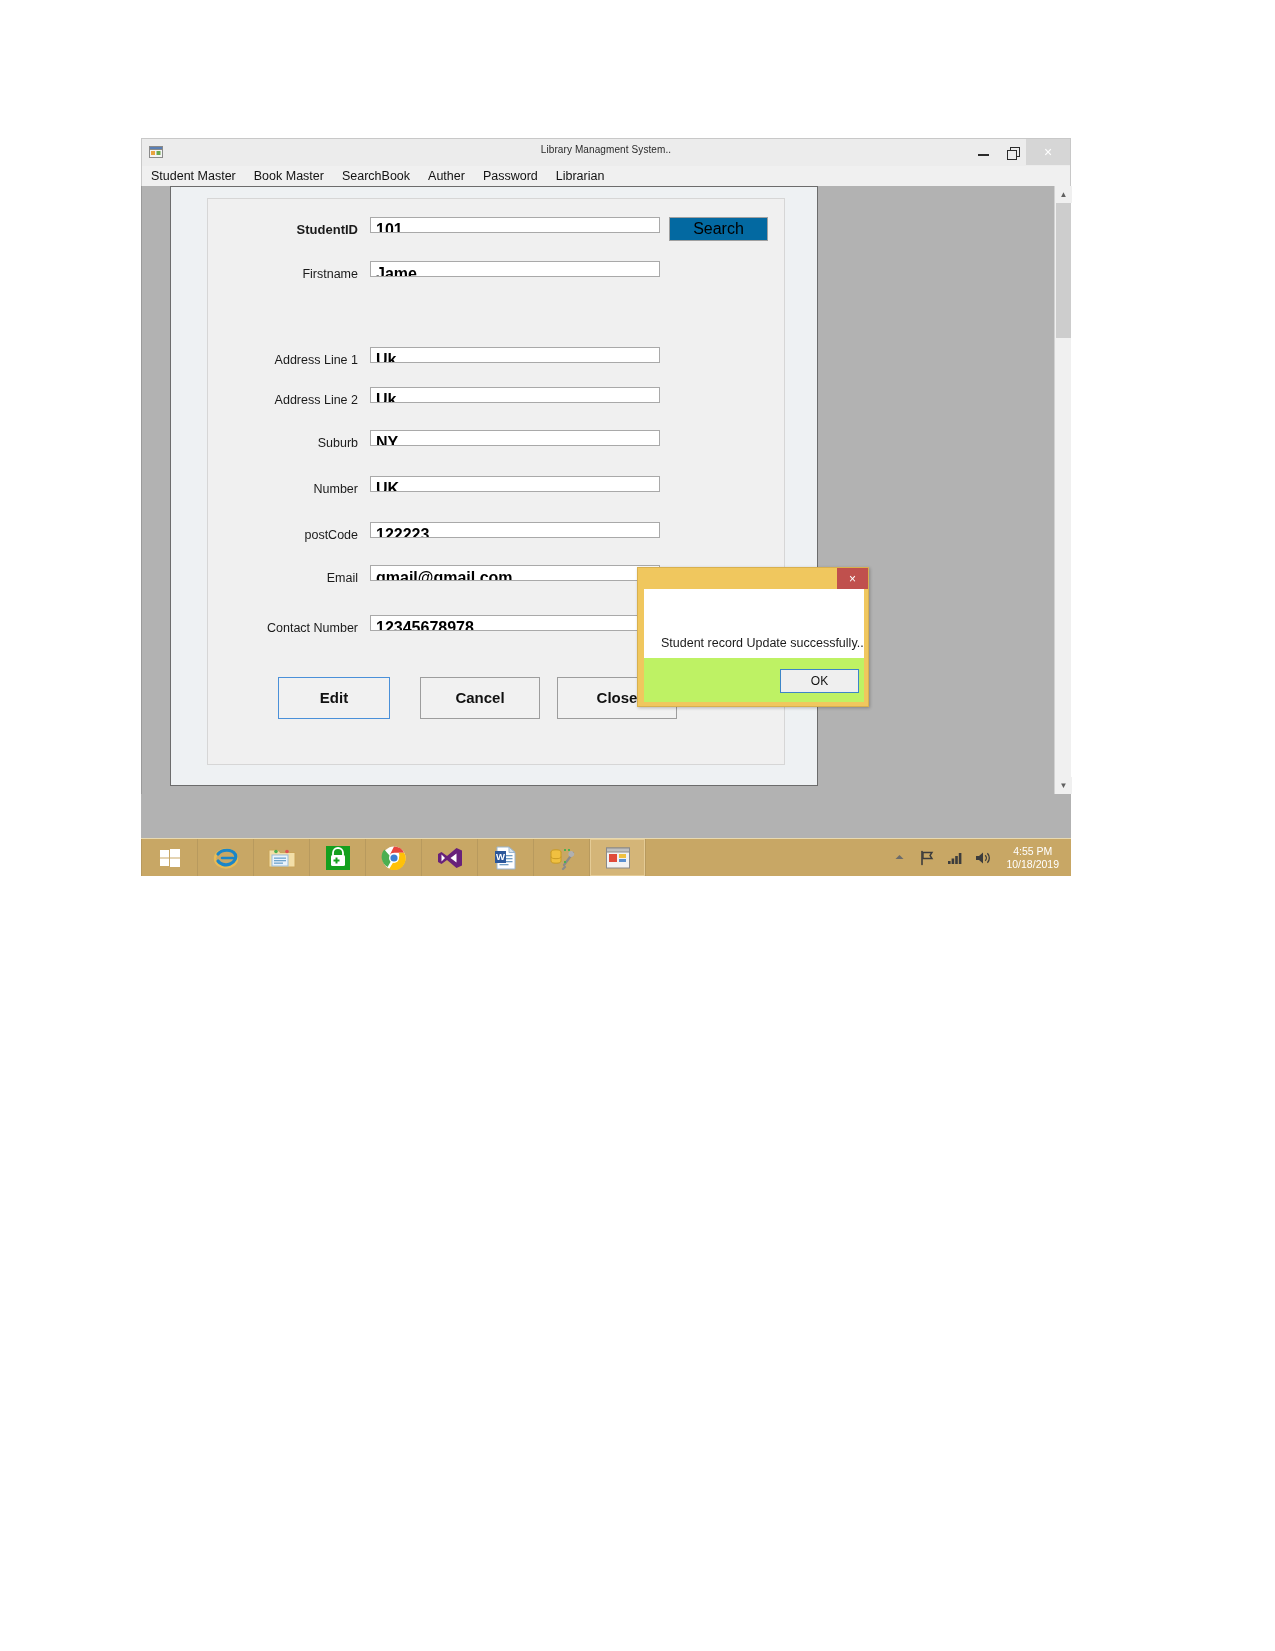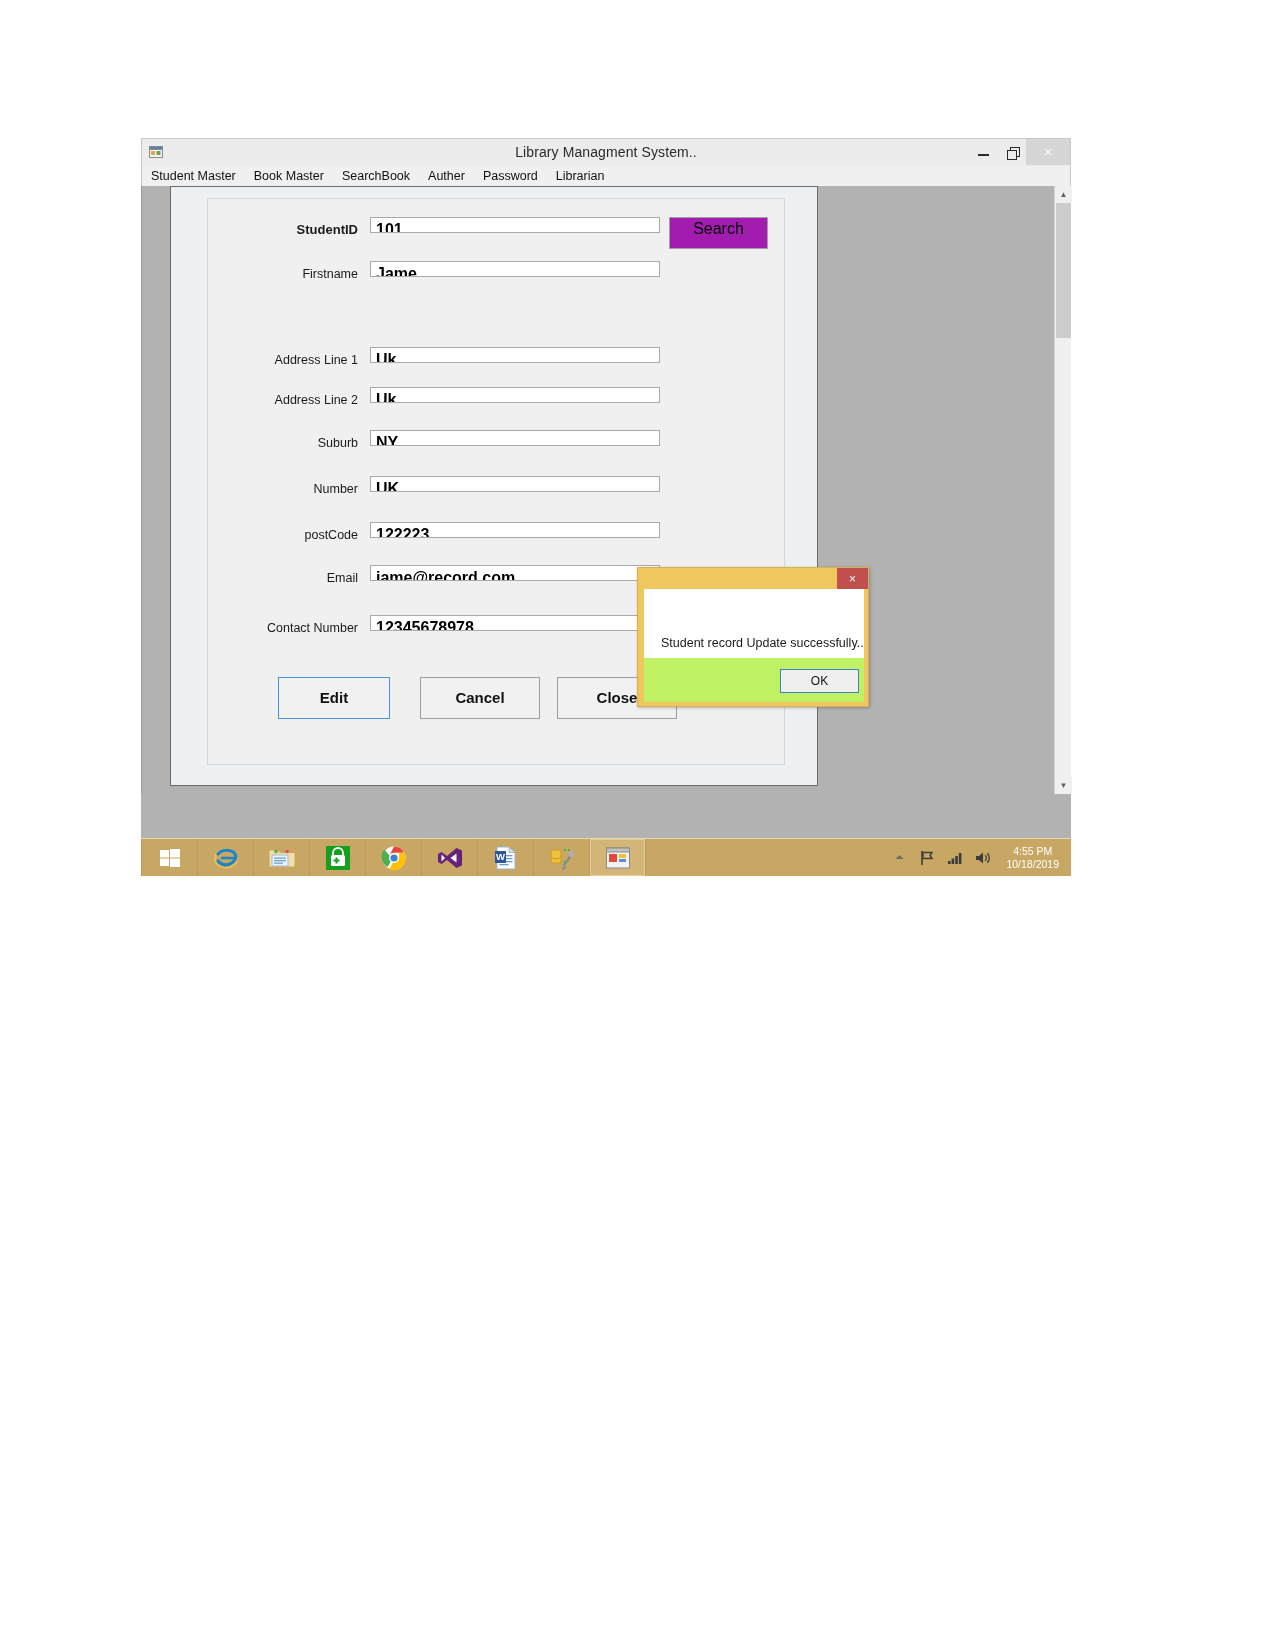--- a/index.html
+++ b/index.html
@@ -39,21 +39,21 @@
     position: absolute;
     left: 7px;
     top: 6px;
     width: 15px;
     height: 15px;
   }
   .titlebar-title {
     position: absolute;
     left: 0; right: 0; top: 5px;
     text-align: center;
-    font-size: 14px;
+    font-size: 10px;
     color: #2a2a2a;
     letter-spacing: 0.1px;
     font-family: "Liberation Sans", sans-serif;
   }
   .win-btns {
     position: absolute;
     right: 0; top: 0;
     height: 26px;
     display: flex;
     align-items: stretch;
@@ -231,22 +231,22 @@
     padding-left: 5px;
     font-family: "Liberation Sans", sans-serif;
     overflow: hidden;
     white-space: nowrap;
   }
   .search-btn {
     position: absolute;
     left: 461px;
     top: 0px;
     width: 99px;
-    height: 32px;
-    background: #a21caf;
+    height: 24px;
+    background: #0369a1;
     border: 1px solid #a0a0a0;
     box-sizing: border-box;
     font-size: 16px;
     color: #000;
     text-align: center;
     line-height: 22px;
     font-family: "Liberation Sans", sans-serif;
     cursor: default;
   }
 
@@ -473,21 +473,21 @@
           <div class="finput">UK</div>
         </div>
 
         <div class="frow" style="top:323px;">
           <div class="flabel">postCode</div>
           <div class="finput">122223</div>
         </div>
 
         <div class="frow" style="top:366px;">
           <div class="flabel">Email</div>
-          <div class="finput">jame@record.com</div>
+          <div class="finput">gmail@gmail.com</div>
         </div>
 
         <div class="frow" style="top:416px;">
           <div class="flabel">Contact Number</div>
           <div class="finput">12345678978</div>
         </div>
 
         <div class="form-btn focused" style="left:70px; top:478px; width:112px;">Edit</div>
         <div class="form-btn" style="left:212px; top:478px; width:120px;">Cancel</div>
         <div class="form-btn" style="left:349px; top:478px; width:120px;">Close</div>

